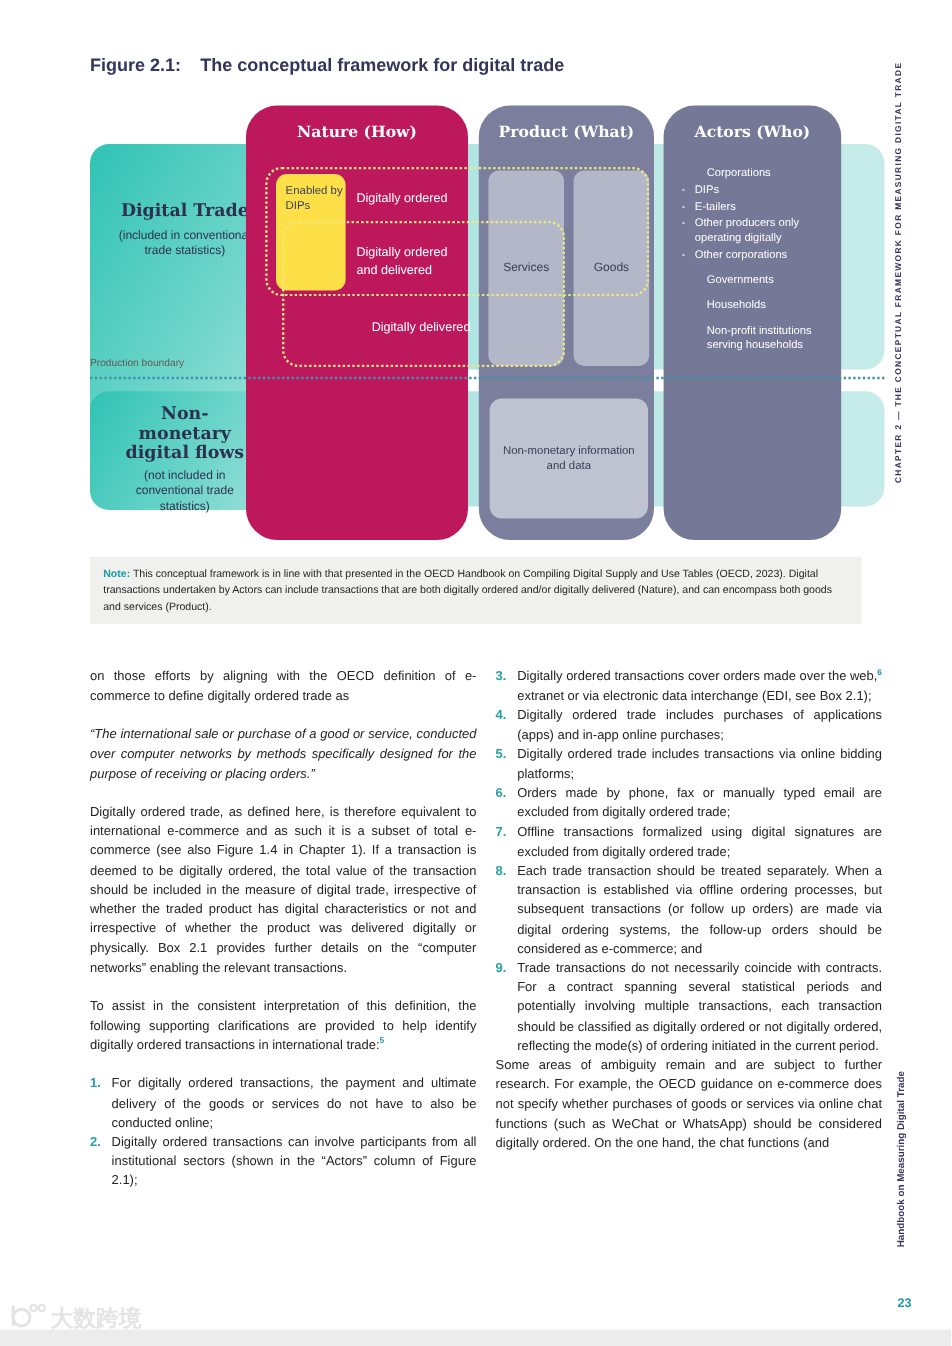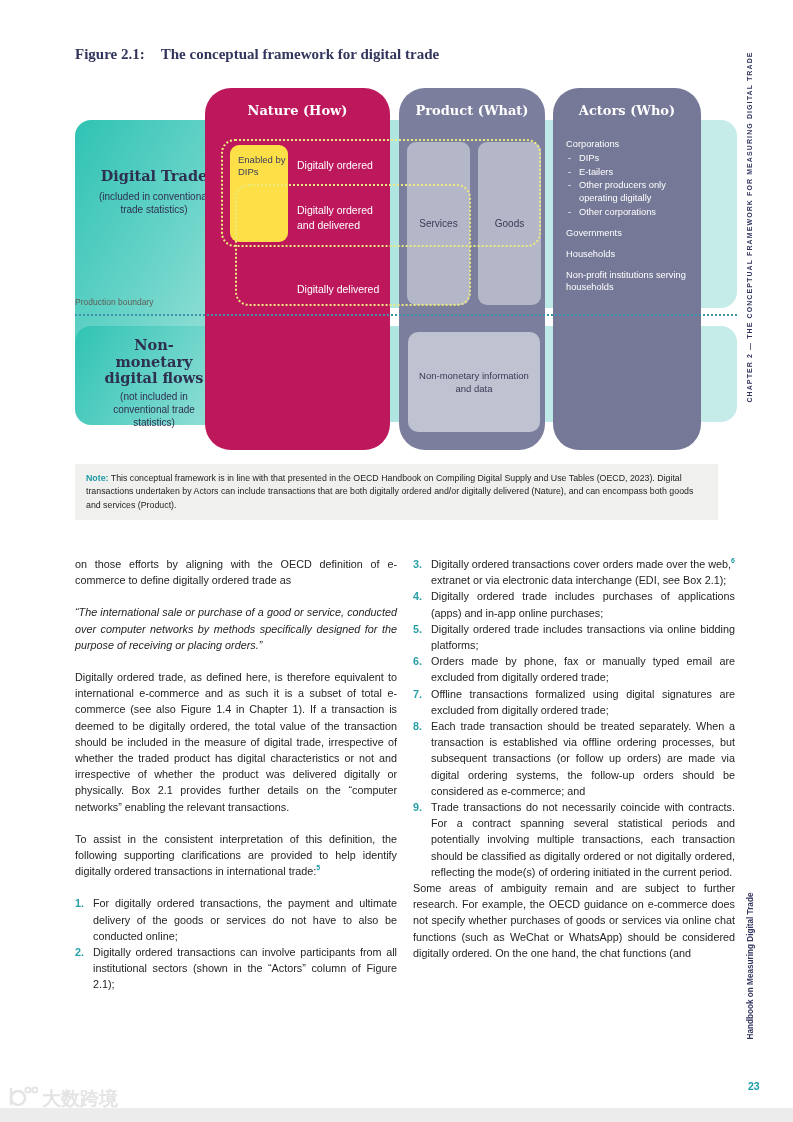--- a/index.html
+++ b/index.html
@@ -4,21 +4,21 @@
 <style>
   * { margin:0; padding:0; box-sizing:border-box; }
   html,body { background:#ffffff; }
   .page {
     position:relative; width:793px; height:1122px; background:#ffffff;
     overflow:hidden; font-family:"Liberation Sans", sans-serif;
   }
   .abs { position:absolute; }
 
   
-  .fig-title { left:75px; top:46px; font-family:Liberation Serif, serif; font-weight:bold;
+  .fig-title { left:75px; top:46px; font-family:Liberation Sans, sans-serif; font-weight:bold;
     font-size:15px; color:#33355c; }
   .fig-label { margin-right:16px; }
 
   
   .band { border-radius:16px; background:#b7e7e4; }
   .band-upper { left:82px; top:120px; width:655px; height:188px;
     background:linear-gradient(90deg,#56cfc2 0%,#9fe1db 30%,#bce8e5 60%,#c6ece9 100%); }
   .band-lower { left:82px; top:326px; width:655px; height:96px;
     background:linear-gradient(90deg,#56cfc2 0%,#9fe1db 30%,#bce8e5 60%,#c6ece9 100%); }
   .teal-box { border-radius:16px; background:linear-gradient(120deg,#2fc3b4 0%,#6fd5ca 60%,#9fe2da 100%);
@@ -33,35 +33,35 @@
   .col-product { left:399px; width:146px; background:#7b7e9d; }
   .col-actors  { left:553px; width:148px; background:#757896; }
   .col-header { font-family:"DejaVu Serif", serif; font-weight:bold; color:#ffffff;
     font-size:13px; text-align:center; margin-top:15px; }
 
   .enabled-box { left:230px; top:145px; width:58px; height:97px; border-radius:9px;
     background:#fde047; color:#3a3c5e; font-size:9.5px; line-height:1.3; padding:9px 0 0 8px; }
   .nature-label { color:#ffffff; font-size:10.5px; line-height:1.45; width:95px; }
   .nl-1 { left:297px; top:158px; }
   .nl-2 { left:297px; top:203px; }
-  .nl-3 { left:297px; top:282px; }
+  .nl-3 { left:297px; top:266px;text-align:right; }
 
   .gray-box { border-radius:9px; background:#b4b7c7; color:#393b55; font-size:10px;
     display:flex; align-items:center; justify-content:center; text-align:center; }
   .services-box { left:407px; top:142px; width:63px; height:163px; }
   .goods-box    { left:478px; top:142px; width:63px; height:163px; }
   .nm-info-box  { left:408px; top:332px; width:132px; height:100px; border-radius:10px;
     background:#bfc2d0; font-size:9.5px; line-height:1.4; padding:0 9px; }
 
   .dotted { border:2px dotted #ece97d; border-radius:14px; }
   .dotted-a { left:221px; top:139px; width:320px; height:108px; }
   .dotted-b { left:235px; top:184px; width:236px; height:122px; }
 
   .actors-list { left:566px; top:138px; width:126px; color:#ffffff; font-size:9.3px; line-height:1.38; }
-  .actor-group { font-weight:normal; }
+  .actor-group { font-weight:normal;margin-left:23px; }
   .actor-group.gap { margin-top:8px; }
   .actor-sub { padding-left:13px; position:relative; margin-top:1px; }
   .actor-sub::before { content:"-"; position:absolute; left:2px; }
 
   .pb-label { left:75px; top:297px; font-size:8.5px; color:#5f5c54; }
   .pb-line  { left:75px; top:314px; width:662px; height:0; border-top:2px dotted #3f93a8; }
 
   
   .note-box { left:75px; top:464px; width:643px; background:#f0f0ee; padding:8px 11px 8px;
     font-size:8.8px; line-height:1.52; color:#232323; }

